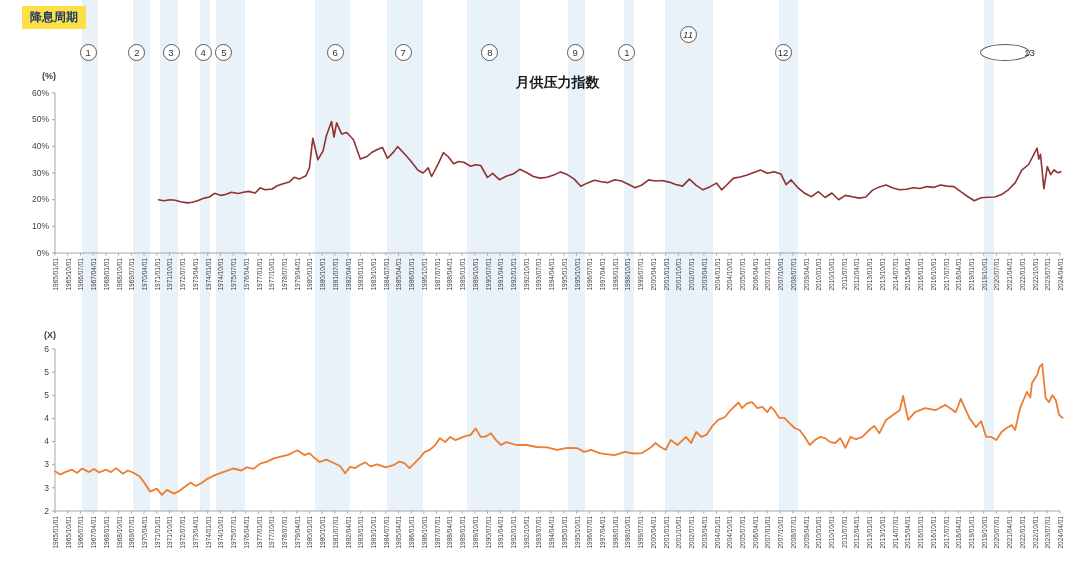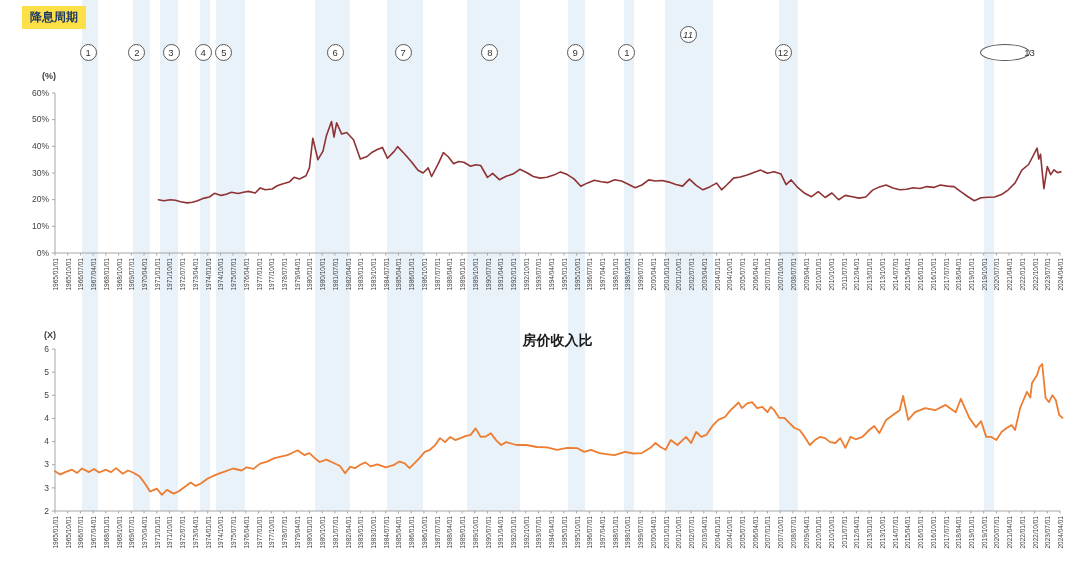--- a/index.html
+++ b/index.html
@@ -403,16 +403,16 @@
       <div class="marker" style="left: 215.442px; top: 43.5px;">5</div>
       <div class="marker" style="left: 326.543px; top: 43.5px;">6</div>
       <div class="marker" style="left: 394.561px; top: 43.5px;">7</div>
       <div class="marker" style="left: 481.406px; top: 43.5px;">8</div>
       <div class="marker" style="left: 566.556px; top: 43.5px;">9</div>
       <div class="marker" style="left: 618.459px; top: 43.5px;">1</div>
       <div class="marker" style="left: 679.523px; top: 26px; font-style: italic;">11</div>
       <div class="marker" style="left: 774.51px; top: 43.5px;">12</div>
       <div class="marker" style="left: 980.429px; top: 43.5px; padding-left: 48px;">13</div>
     </div>
+  <div class="title t1">月供压力指数</div>
   <div class="unit u1">(%)</div>
-  <div class="title t2">房价收入比</div>
   <div class="unit u2">(X)</div>
 </div>
 
 </body></html>

